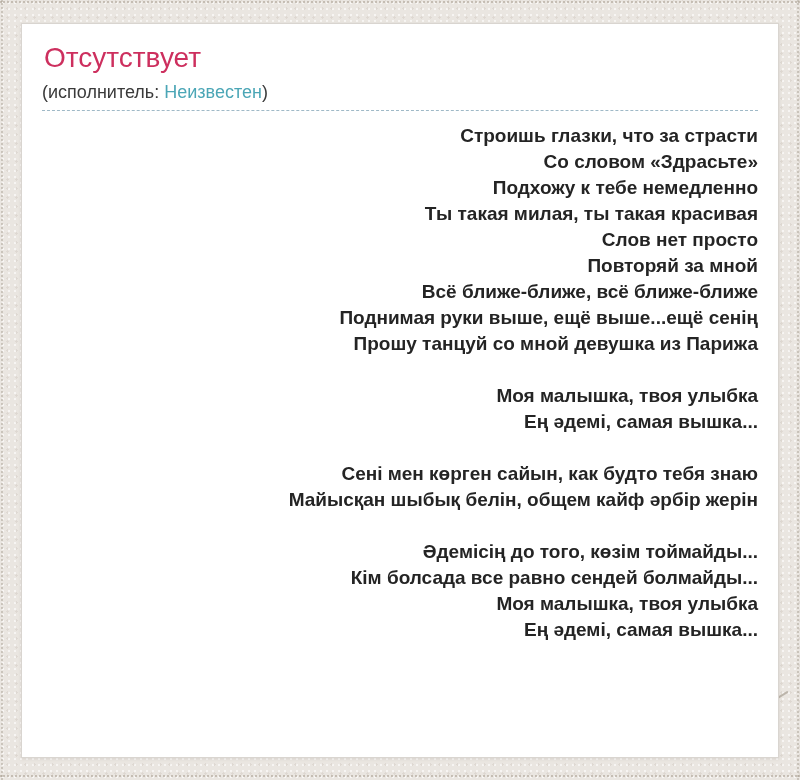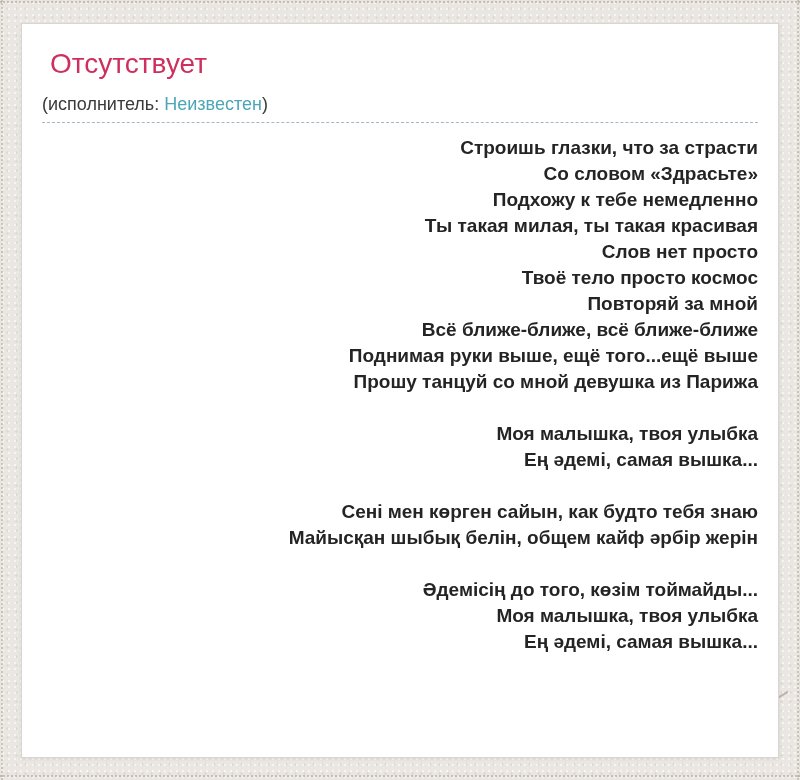--- a/index.html
+++ b/index.html
@@ -45,32 +45,32 @@
     left: 21px; top: 23px;
     width: 758px; height: 735px;
     box-sizing: border-box;
     background: #ffffff;
     border: 1px solid #d9d5d0;
     box-shadow: 0 1px 3px rgba(120,110,100,0.18);
     padding: 15px 20px 0 20px;
   }
 
   .page-title {
-    margin: 8px;
+    margin: 2px;
     font-size: 28px;
     line-height: 34px;
     font-weight: 400;
     color: #cd2f5e;
   }
 
   .artist-line {
     font-size: 18px;
     line-height: 22px;
     color: #3a3a3a;
-    margin-top: 12px;
+    margin-top: 6px;
   }
   .artist-link {
     color: #4ba6b6;
     text-decoration: none;
     cursor: pointer;
   }
 
   .dashed-separator {
     margin-top: 7px;
     height: 0;
@@ -104,33 +104,33 @@
 
   <div class="dashed-separator"></div>
 
   <div class="lyrics">
       <div class="stanza">
         <div class="lyric-line">Строишь глазки, что за страсти</div>
         <div class="lyric-line">Со словом «Здрасьте»</div>
         <div class="lyric-line">Подхожу к тебе немедленно</div>
         <div class="lyric-line">Ты такая милая, ты такая красивая</div>
         <div class="lyric-line">Слов нет просто</div>
-        <div class="lyric-line">Твоё тело просто космос</div>
         <div class="lyric-line">Повторяй за мной</div>
         <div class="lyric-line">Всё ближе-ближе, всё ближе-ближе</div>
-        <div class="lyric-line">Поднимая руки выше, ещё того...ещё выше</div>
+        <div class="lyric-line">Поднимая руки выше, ещё выше...ещё сенің</div>
         <div class="lyric-line">Прошу танцуй со мной девушка из Парижа</div>
       </div>
       <div class="stanza">
         <div class="lyric-line">Моя малышка, твоя улыбка</div>
         <div class="lyric-line">Ең әдемі, самая вышка...</div>
       </div>
       <div class="stanza">
         <div class="lyric-line">Сені мен көрген сайын, как будто тебя знаю</div>
         <div class="lyric-line">Майысқан шыбық белін, общем кайф әрбір жерін</div>
       </div>
       <div class="stanza">
         <div class="lyric-line">Әдемісің до того, көзім тоймайды...</div>
+        <div class="lyric-line">Кім болсада все равно сендей болмайды...</div>
         <div class="lyric-line">Моя малышка, твоя улыбка</div>
         <div class="lyric-line">Ең әдемі, самая вышка...</div>
       </div>
     </div>
 </div>
 
 </body></html>

